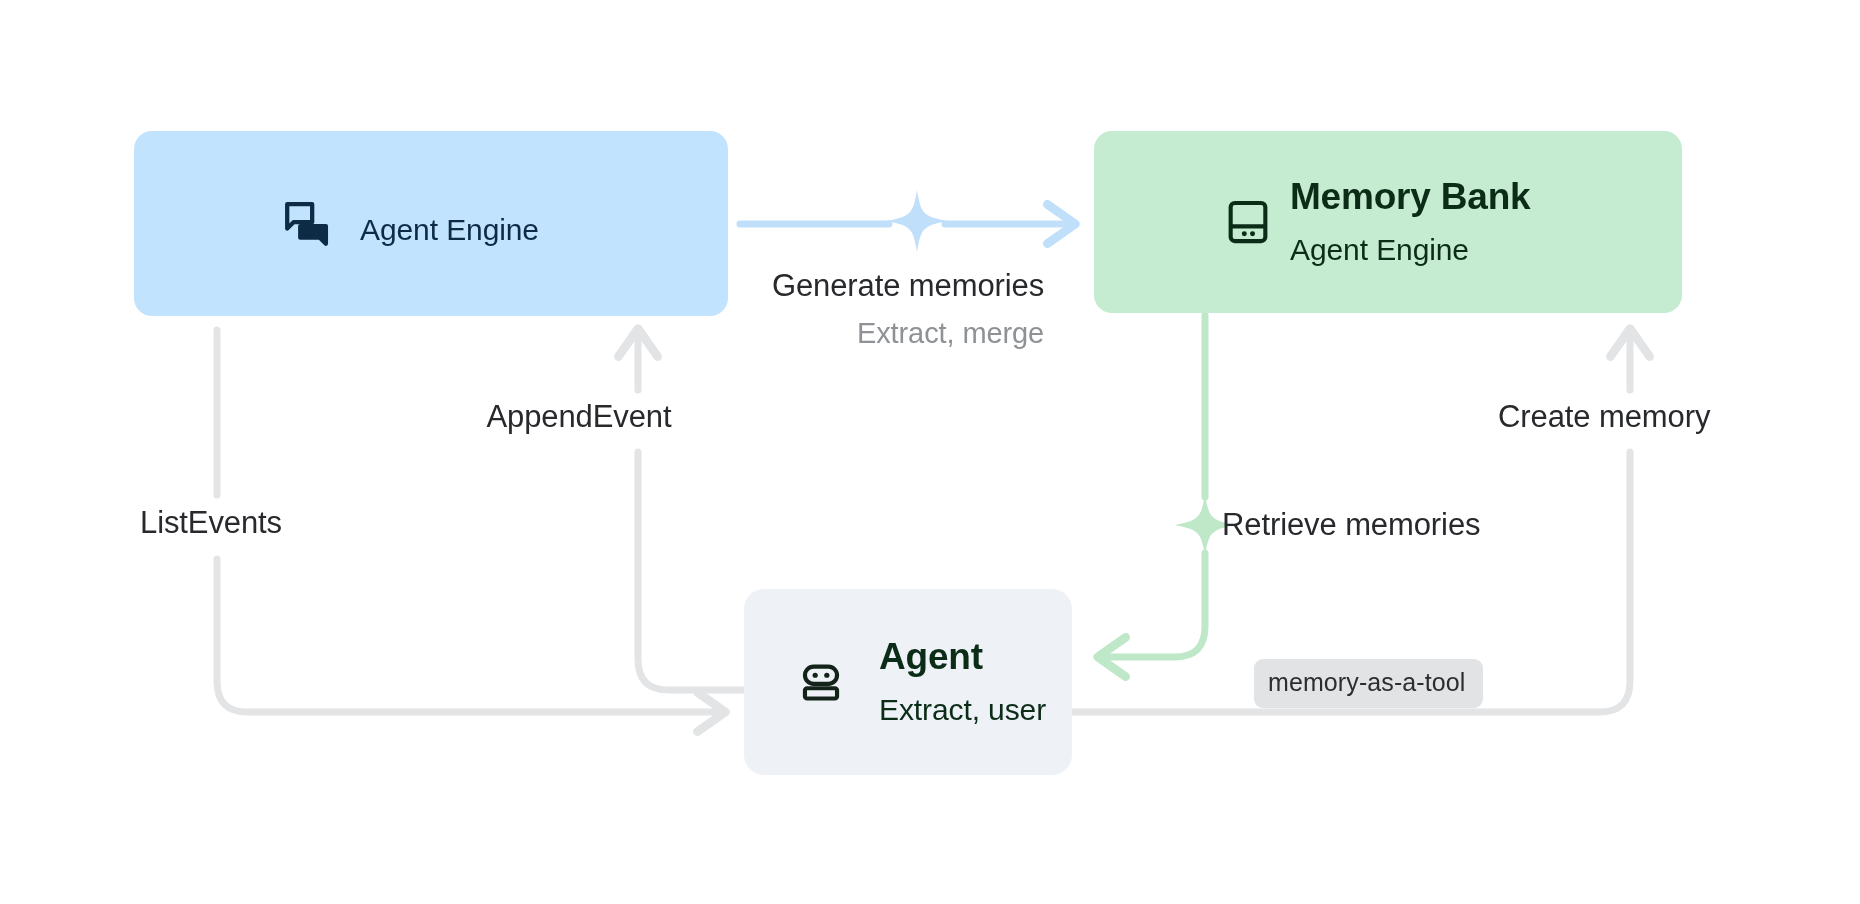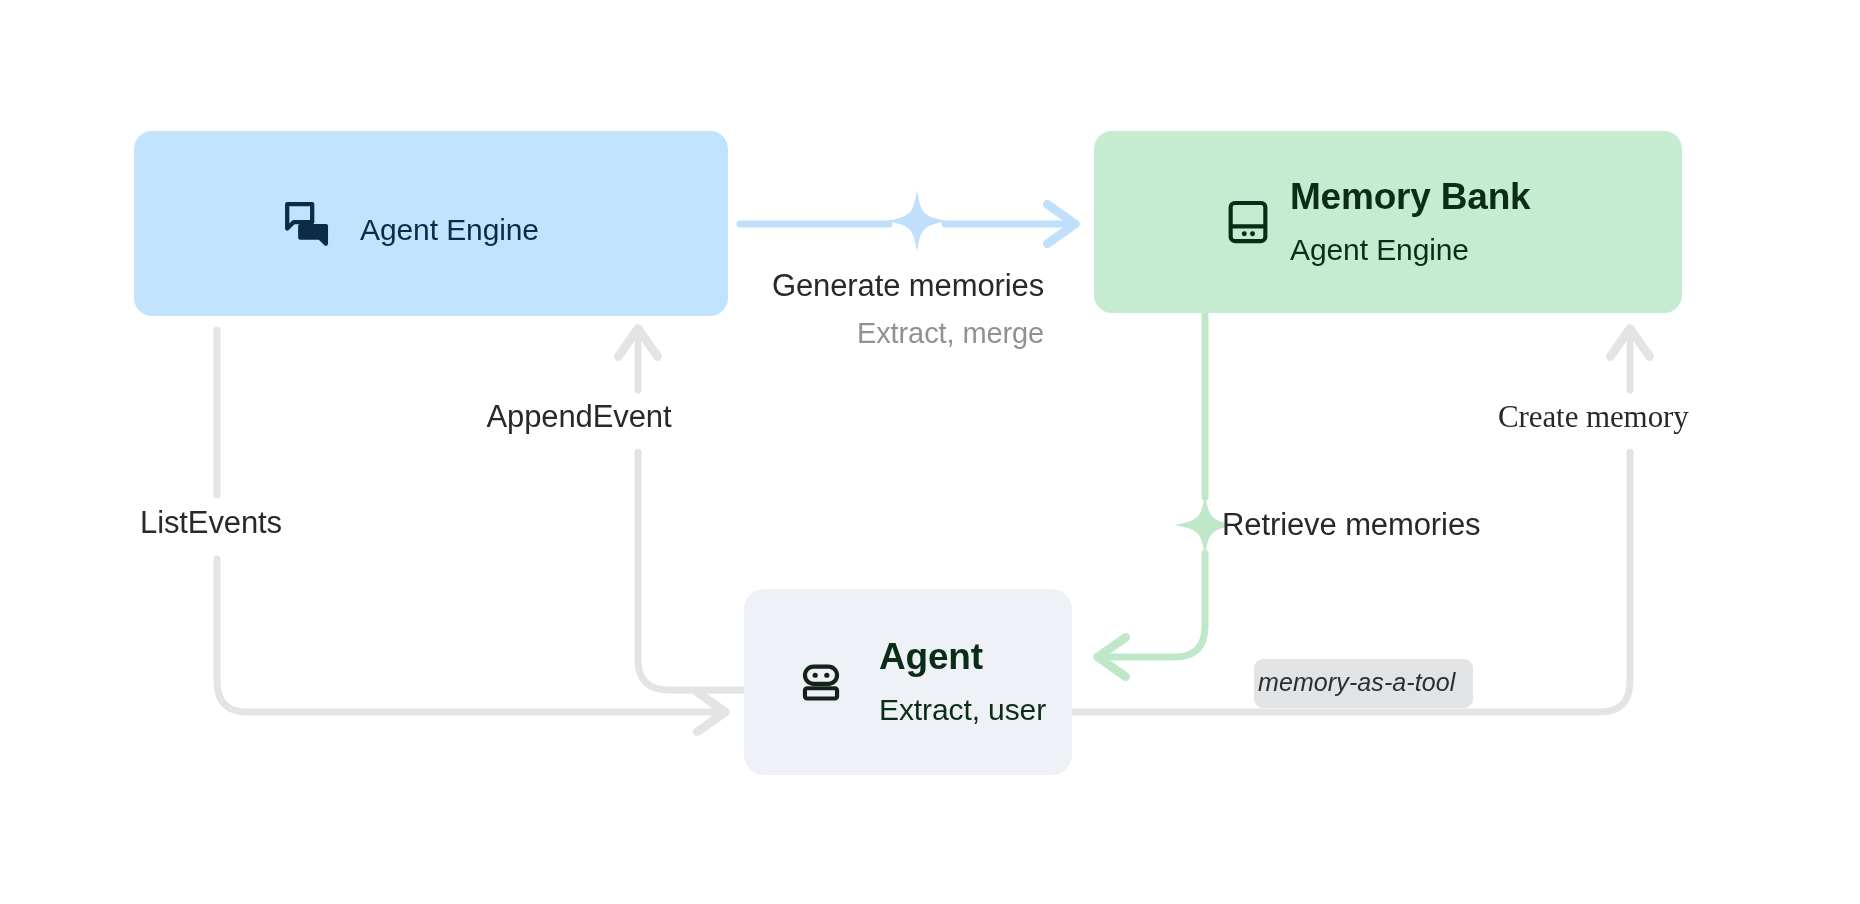--- a/index.html
+++ b/index.html
@@ -107,32 +107,31 @@
   }
   .edge-label.centered {
     text-align: right;
     transform: translateX(-50%);
   }
 
   #label-generate { left: 908px; top: 268px; }
   #label-append   { left: 535px; top: 399px; margin-left: 44px; }
   #label-list     { left: 140px; top: 505px; }
   #label-retrieve { left: 1222px; top: 507px; }
-  #label-create   { left: 1498px; top: 399px; font-family: Liberation Serif, serif; }
+  #label-create   { left: 1498px; top: 399px; }
 
   .pill {
     position: absolute;
     background: #e2e3e4;
     color: #2b2d30;
     font-size: 25px;
     border-radius: 9px;
-    padding: 9px 18px 11px 4px;
+    padding: 9px 18px 11px 14px;
     white-space: nowrap;
     letter-spacing: 0.1px;
-    font-style: italic;
   }
   #pill-maat { left: 1254px; top: 659px; }
 </style>
 </head>
 <body>
 
 <div id="stage">
 
   <svg id="wires" viewBox="0 0 1860 904">
     <defs>

